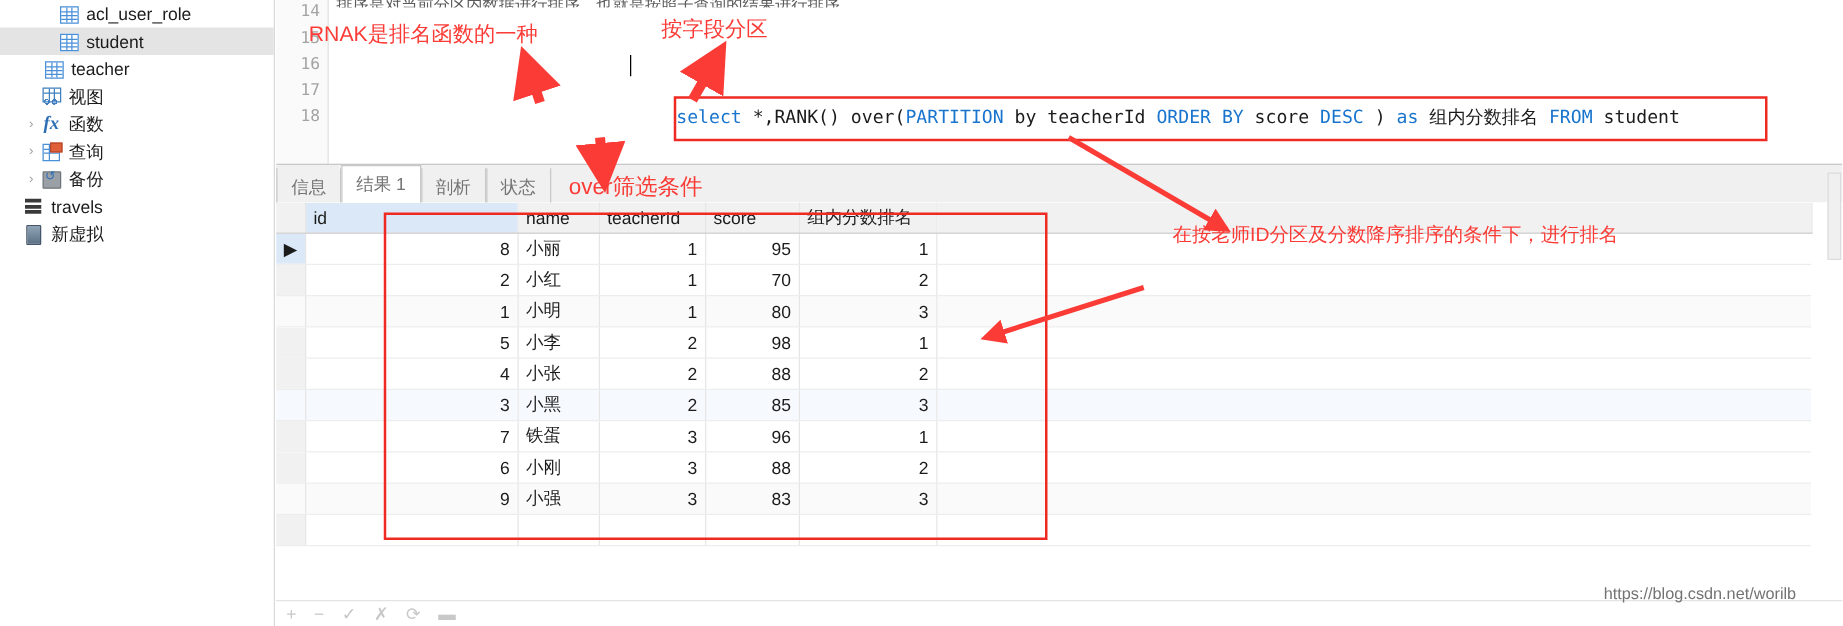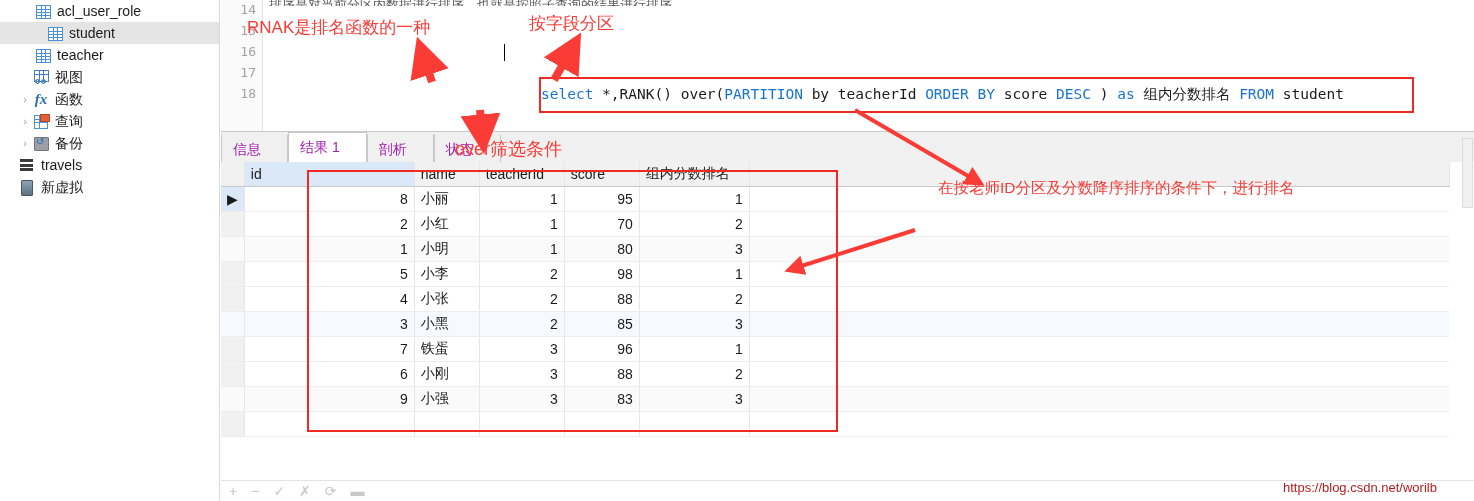--- a/index.html
+++ b/index.html
@@ -163,22 +163,22 @@
 
   
   #tabbar {
     position: absolute; left: 221px; top: 131px;
     width: 1253px; height: 31px;
     background: #f0f0f0;
     border-top: 1px solid #c8c8c8;
   }
   #tabbar .tabs { display: flex; height: 31px; align-items: flex-end; }
   .tab {
-    font-size: 14px; color: #a21caf;
-    padding: 4px 26px 5px 11px;
+    font-size: 14px; color: #737373;
+    padding: 4px 11px 5px 11px;
     height: 29px; line-height: 20px;
     border-left: 1px solid #c8c8c8;
     border-right: 1px solid #c8c8c8;
     border-top: 1px solid transparent;
     background: #f0f0f0;
     white-space: nowrap;
   }
   .tab.active {
     background: #ffffff;
     border-top: 1px solid #c8c8c8;
@@ -251,39 +251,38 @@
   #bottombar {
     position: absolute; left: 221px; top: 480px;
     width: 1253px; height: 21px;
     background: #ffffff;
     border-top: 1px solid #e3e3e3;
     display: flex; align-items: center; gap: 14px; padding-left: 8px;
     color: #c8c8c8; font-size: 14px;
   }
   #watermark {
     position: absolute; left: 1283px; top: 467px;
-    font-size: 13px; color: #b91c1c;
+    font-size: 13px; color: #737373;
     font-family: "Liberation Sans", sans-serif;
     white-space: nowrap;
-    margin-top: 13px;
   }
   #scroll-right {
     position: absolute; left: 1462px; top: 138px;
     width: 11px; height: 70px;
     background: #f0f0f0; border: 1px solid #dcdcdc;
   }
 </style>
 </head>
 <body>
 
 <div id="app">
 
   <div id="sidebar">
     <div id="tree">
-        <div class="tree-row" style="padding-left: 20px;">
+        <div class="tree-row" style="padding-left: 32px;">
           <span class="arrow blank">›</span>
           <span class="ico ico-table"></span>
           <span class="lbl">acl_user_role</span>
         </div>
         <div class="tree-row sel" style="padding-left: 32px;">
           <span class="arrow blank">›</span>
           <span class="ico ico-table"></span>
           <span class="lbl">student</span>
         </div>
         <div class="tree-row" style="padding-left: 20px;">

